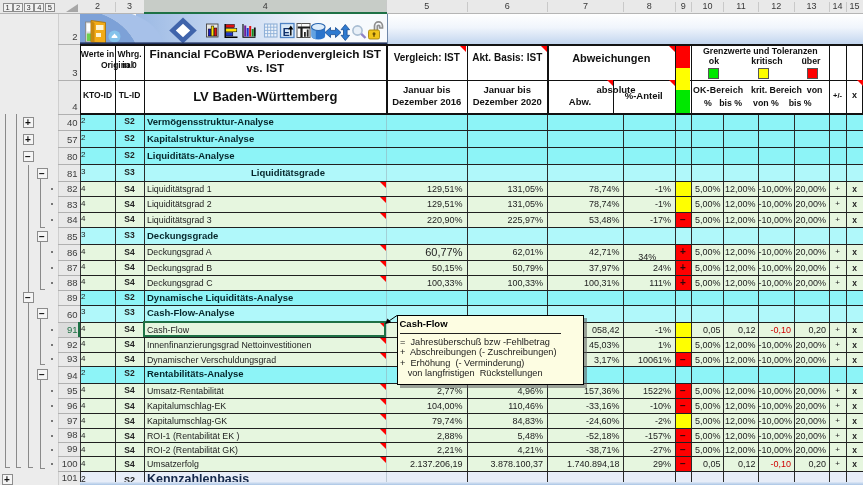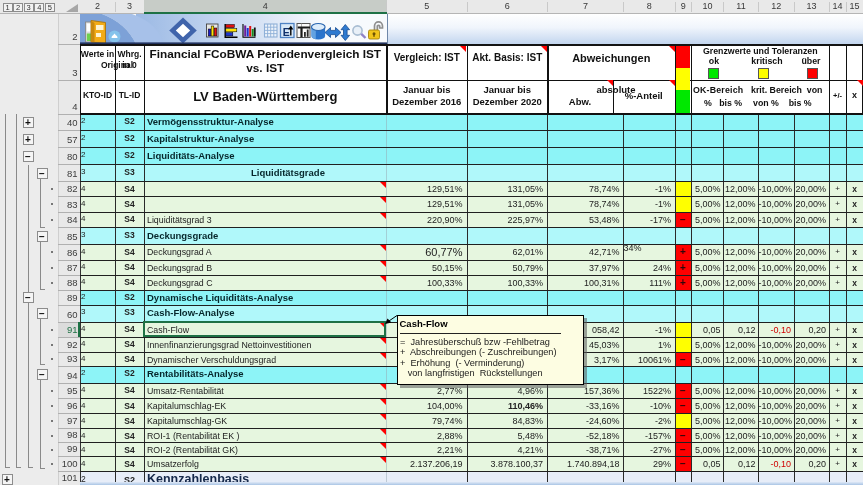--- a/index.html
+++ b/index.html
@@ -313,34 +313,36 @@
 <div style="position:absolute;left:115px;top:132.5px;width:29px;height:11px;font-size:8.5px;font-weight:700;text-align:center;color:#222;line-height:11px;white-space:nowrap;">S2</div>
 <div style="position:absolute;left:147px;top:132.5px;width:242px;height:12px;font-size:9.5px;font-weight:700;text-align:left;color:#06262b;line-height:12px;white-space:nowrap;">Kapitalstruktur-Analyse</div>
 <div style="position:absolute;left:81px;top:148.5px;width:30px;height:11px;font-size:8px;font-weight:400;text-align:left;color:#222;line-height:11px;white-space:nowrap;">2</div>
 <div style="position:absolute;left:115px;top:149.5px;width:29px;height:11px;font-size:8.5px;font-weight:700;text-align:center;color:#222;line-height:11px;white-space:nowrap;">S2</div>
 <div style="position:absolute;left:147px;top:149.5px;width:242px;height:12px;font-size:9.5px;font-weight:700;text-align:left;color:#06262b;line-height:12px;white-space:nowrap;">Liquiditäts-Analyse</div>
 <div style="position:absolute;left:81px;top:165.5px;width:30px;height:11px;font-size:8px;font-weight:400;text-align:left;color:#222;line-height:11px;white-space:nowrap;">3</div>
 <div style="position:absolute;left:115px;top:166.5px;width:29px;height:11px;font-size:8.5px;font-weight:700;text-align:center;color:#222;line-height:11px;white-space:nowrap;">S3</div>
 <div style="position:absolute;left:147px;top:166.5px;width:242px;height:12px;font-size:9.5px;font-weight:700;text-align:center;color:#06262b;line-height:12px;white-space:nowrap;margin-left:20px;">Liquiditätsgrade</div>
 <div style="position:absolute;left:81px;top:182.5px;width:30px;height:11px;font-size:8px;font-weight:400;text-align:left;color:#222;line-height:11px;white-space:nowrap;">4</div>
 <div style="position:absolute;left:115px;top:183.5px;width:29px;height:11px;font-size:8.5px;font-weight:700;text-align:center;color:#222;line-height:11px;white-space:nowrap;">S4</div>
+<div style="position:absolute;left:147px;top:183px;width:236px;height:12px;font-size:8.8px;font-weight:400;text-align:left;color:#222;line-height:12px;white-space:nowrap;">Liquiditätsgrad 1</div>
 <div style="position:absolute;left:380px;top:182px;width:0;height:0;border-left:6px solid transparent;border-top:6px solid #f00;"></div>
 <div style="position:absolute;left:386.5px;top:183px;width:76px;height:12px;font-size:9px;font-weight:400;text-align:right;color:#222;line-height:12px;white-space:nowrap;">129,51%</div>
 <div style="position:absolute;left:467px;top:183px;width:76px;height:12px;font-size:9px;font-weight:400;text-align:right;color:#222;line-height:12px;white-space:nowrap;">131,05%</div>
 <div style="position:absolute;left:547.5px;top:183px;width:72px;height:12px;font-size:9px;font-weight:400;text-align:right;color:#222;line-height:12px;white-space:nowrap;">78,74%</div>
 <div style="position:absolute;left:623.5px;top:183px;width:47.5px;height:12px;font-size:9px;font-weight:400;text-align:right;color:#222;line-height:12px;white-space:nowrap;">-1%</div>
 <div style="position:absolute;left:675.5px;top:182px;width:15px;height:14px;background:#ffff00;"></div>
 <div style="position:absolute;left:691.5px;top:183px;width:29px;height:12px;font-size:9px;font-weight:400;text-align:right;color:#222;line-height:12px;white-space:nowrap;">5,00%</div>
 <div style="position:absolute;left:723.5px;top:183px;width:32px;height:12px;font-size:9px;font-weight:400;text-align:right;color:#222;line-height:12px;white-space:nowrap;">12,00%</div>
 <div style="position:absolute;left:758.5px;top:183px;width:32.5px;height:12px;font-size:9px;font-weight:400;text-align:right;color:#222;line-height:12px;white-space:nowrap;">-10,00%</div>
 <div style="position:absolute;left:794px;top:183px;width:32px;height:12px;font-size:9px;font-weight:400;text-align:right;color:#222;line-height:12px;white-space:nowrap;">20,00%</div>
 <div style="position:absolute;left:829px;top:183px;width:17px;height:12px;font-size:8px;font-weight:400;text-align:center;color:#222;line-height:12px;white-space:nowrap;">+</div>
 <div style="position:absolute;left:846px;top:183px;width:17px;height:12px;font-size:8.5px;font-weight:700;text-align:center;color:#222;line-height:12px;white-space:nowrap;">x</div>
 <div style="position:absolute;left:81px;top:197.5px;width:30px;height:11px;font-size:8px;font-weight:400;text-align:left;color:#222;line-height:11px;white-space:nowrap;">4</div>
 <div style="position:absolute;left:115px;top:198.5px;width:29px;height:11px;font-size:8.5px;font-weight:700;text-align:center;color:#222;line-height:11px;white-space:nowrap;">S4</div>
+<div style="position:absolute;left:147px;top:198px;width:236px;height:12px;font-size:8.8px;font-weight:400;text-align:left;color:#222;line-height:12px;white-space:nowrap;">Liquiditätsgrad 2</div>
 <div style="position:absolute;left:380px;top:197px;width:0;height:0;border-left:6px solid transparent;border-top:6px solid #f00;"></div>
 <div style="position:absolute;left:386.5px;top:198px;width:76px;height:12px;font-size:9px;font-weight:400;text-align:right;color:#222;line-height:12px;white-space:nowrap;">129,51%</div>
 <div style="position:absolute;left:467px;top:198px;width:76px;height:12px;font-size:9px;font-weight:400;text-align:right;color:#222;line-height:12px;white-space:nowrap;">131,05%</div>
 <div style="position:absolute;left:547.5px;top:198px;width:72px;height:12px;font-size:9px;font-weight:400;text-align:right;color:#222;line-height:12px;white-space:nowrap;">78,74%</div>
 <div style="position:absolute;left:623.5px;top:198px;width:47.5px;height:12px;font-size:9px;font-weight:400;text-align:right;color:#222;line-height:12px;white-space:nowrap;">-1%</div>
 <div style="position:absolute;left:675.5px;top:197px;width:15px;height:14.5px;background:#ffff00;"></div>
 <div style="position:absolute;left:691.5px;top:198px;width:29px;height:12px;font-size:9px;font-weight:400;text-align:right;color:#222;line-height:12px;white-space:nowrap;">5,00%</div>
 <div style="position:absolute;left:723.5px;top:198px;width:32px;height:12px;font-size:9px;font-weight:400;text-align:right;color:#222;line-height:12px;white-space:nowrap;">12,00%</div>
 <div style="position:absolute;left:758.5px;top:198px;width:32.5px;height:12px;font-size:9px;font-weight:400;text-align:right;color:#222;line-height:12px;white-space:nowrap;">-10,00%</div>
 <div style="position:absolute;left:794px;top:198px;width:32px;height:12px;font-size:9px;font-weight:400;text-align:right;color:#222;line-height:12px;white-space:nowrap;">20,00%</div>
@@ -365,21 +367,21 @@
 <div style="position:absolute;left:81px;top:228.5px;width:30px;height:11px;font-size:8px;font-weight:400;text-align:left;color:#222;line-height:11px;white-space:nowrap;">3</div>
 <div style="position:absolute;left:115px;top:229.5px;width:29px;height:11px;font-size:8.5px;font-weight:700;text-align:center;color:#222;line-height:11px;white-space:nowrap;">S3</div>
 <div style="position:absolute;left:147px;top:229.5px;width:242px;height:12px;font-size:9.5px;font-weight:700;text-align:left;color:#06262b;line-height:12px;white-space:nowrap;">Deckungsgrade</div>
 <div style="position:absolute;left:81px;top:245.5px;width:30px;height:11px;font-size:8px;font-weight:400;text-align:left;color:#222;line-height:11px;white-space:nowrap;">4</div>
 <div style="position:absolute;left:115px;top:246.5px;width:29px;height:11px;font-size:8.5px;font-weight:700;text-align:center;color:#222;line-height:11px;white-space:nowrap;">S4</div>
 <div style="position:absolute;left:147px;top:246px;width:236px;height:12px;font-size:8.8px;font-weight:400;text-align:left;color:#222;line-height:12px;white-space:nowrap;">Deckungsgrad A</div>
 <div style="position:absolute;left:380px;top:245px;width:0;height:0;border-left:6px solid transparent;border-top:6px solid #f00;"></div>
 <div style="position:absolute;left:386.5px;top:246px;width:76px;height:12px;font-size:11px;font-weight:400;text-align:right;color:#222;line-height:12px;white-space:nowrap;">60,77%</div>
 <div style="position:absolute;left:467px;top:246px;width:76px;height:12px;font-size:9px;font-weight:400;text-align:right;color:#222;line-height:12px;white-space:nowrap;">62,01%</div>
 <div style="position:absolute;left:547.5px;top:246px;width:72px;height:12px;font-size:9px;font-weight:400;text-align:right;color:#222;line-height:12px;white-space:nowrap;">42,71%</div>
-<div style="position:absolute;left:623.5px;top:242px;width:47.5px;height:12px;font-size:9px;font-weight:400;text-align:left;color:#222;line-height:12px;white-space:nowrap;">34%</div>
+<div style="position:absolute;left:623.5px;top:251px;width:47.5px;height:12px;font-size:9px;font-weight:400;text-align:center;color:#222;line-height:12px;white-space:nowrap;">34%</div>
 <div style="position:absolute;left:675.5px;top:245px;width:15px;height:14.5px;background:#fe0000;"></div>
 <div style="position:absolute;left:675.5px;top:245px;width:15px;height:14.5px;font-size:10px;font-weight:700;text-align:center;color:#30070b;line-height:14.5px;white-space:nowrap;">+</div>
 <div style="position:absolute;left:691.5px;top:246px;width:29px;height:12px;font-size:9px;font-weight:400;text-align:right;color:#222;line-height:12px;white-space:nowrap;">5,00%</div>
 <div style="position:absolute;left:723.5px;top:246px;width:32px;height:12px;font-size:9px;font-weight:400;text-align:right;color:#222;line-height:12px;white-space:nowrap;">12,00%</div>
 <div style="position:absolute;left:758.5px;top:246px;width:32.5px;height:12px;font-size:9px;font-weight:400;text-align:right;color:#222;line-height:12px;white-space:nowrap;">-10,00%</div>
 <div style="position:absolute;left:794px;top:246px;width:32px;height:12px;font-size:9px;font-weight:400;text-align:right;color:#222;line-height:12px;white-space:nowrap;">20,00%</div>
 <div style="position:absolute;left:829px;top:246px;width:17px;height:12px;font-size:8px;font-weight:400;text-align:center;color:#222;line-height:12px;white-space:nowrap;">+</div>
 <div style="position:absolute;left:846px;top:246px;width:17px;height:12px;font-size:8.5px;font-weight:700;text-align:center;color:#222;line-height:12px;white-space:nowrap;">x</div>
 <div style="position:absolute;left:81px;top:261px;width:30px;height:11px;font-size:8px;font-weight:400;text-align:left;color:#222;line-height:11px;white-space:nowrap;">4</div>
 <div style="position:absolute;left:115px;top:262px;width:29px;height:11px;font-size:8.5px;font-weight:700;text-align:center;color:#222;line-height:11px;white-space:nowrap;">S4</div>
@@ -482,21 +484,21 @@
 <div style="position:absolute;left:723.5px;top:384.5px;width:32px;height:12px;font-size:9px;font-weight:400;text-align:right;color:#222;line-height:12px;white-space:nowrap;">12,00%</div>
 <div style="position:absolute;left:758.5px;top:384.5px;width:32.5px;height:12px;font-size:9px;font-weight:400;text-align:right;color:#222;line-height:12px;white-space:nowrap;">-10,00%</div>
 <div style="position:absolute;left:794px;top:384.5px;width:32px;height:12px;font-size:9px;font-weight:400;text-align:right;color:#222;line-height:12px;white-space:nowrap;">20,00%</div>
 <div style="position:absolute;left:829px;top:384.5px;width:17px;height:12px;font-size:8px;font-weight:400;text-align:center;color:#222;line-height:12px;white-space:nowrap;">+</div>
 <div style="position:absolute;left:846px;top:384.5px;width:17px;height:12px;font-size:8.5px;font-weight:700;text-align:center;color:#222;line-height:12px;white-space:nowrap;">x</div>
 <div style="position:absolute;left:81px;top:399.5px;width:30px;height:11px;font-size:8px;font-weight:400;text-align:left;color:#222;line-height:11px;white-space:nowrap;">4</div>
 <div style="position:absolute;left:115px;top:400.5px;width:29px;height:11px;font-size:8.5px;font-weight:700;text-align:center;color:#222;line-height:11px;white-space:nowrap;">S4</div>
 <div style="position:absolute;left:147px;top:400px;width:236px;height:12px;font-size:8.8px;font-weight:400;text-align:left;color:#222;line-height:12px;white-space:nowrap;">Kapitalumschlag-EK</div>
 <div style="position:absolute;left:380px;top:399px;width:0;height:0;border-left:6px solid transparent;border-top:6px solid #f00;"></div>
 <div style="position:absolute;left:386.5px;top:400px;width:76px;height:12px;font-size:9px;font-weight:400;text-align:right;color:#222;line-height:12px;white-space:nowrap;">104,00%</div>
-<div style="position:absolute;left:467px;top:400px;width:76px;height:12px;font-size:9px;font-weight:700;text-align:right;color:#222;line-height:12px;white-space:nowrap;">110,46%</div>
+<div style="position:absolute;left:467px;top:400px;width:76px;height:12px;font-size:9px;font-weight:400;text-align:right;color:#222;line-height:12px;white-space:nowrap;">110,46%</div>
 <div style="position:absolute;left:547.5px;top:400px;width:72px;height:12px;font-size:9px;font-weight:400;text-align:right;color:#222;line-height:12px;white-space:nowrap;">-33,16%</div>
 <div style="position:absolute;left:623.5px;top:400px;width:47.5px;height:12px;font-size:9px;font-weight:400;text-align:right;color:#222;line-height:12px;white-space:nowrap;">-10%</div>
 <div style="position:absolute;left:675.5px;top:399px;width:15px;height:14px;background:#fe0000;"></div>
 <div style="position:absolute;left:675.5px;top:399px;width:15px;height:14px;font-size:10px;font-weight:700;text-align:center;color:#30070b;line-height:14px;white-space:nowrap;">−</div>
 <div style="position:absolute;left:691.5px;top:400px;width:29px;height:12px;font-size:9px;font-weight:400;text-align:right;color:#222;line-height:12px;white-space:nowrap;">5,00%</div>
 <div style="position:absolute;left:723.5px;top:400px;width:32px;height:12px;font-size:9px;font-weight:400;text-align:right;color:#222;line-height:12px;white-space:nowrap;">12,00%</div>
 <div style="position:absolute;left:758.5px;top:400px;width:32.5px;height:12px;font-size:9px;font-weight:400;text-align:right;color:#222;line-height:12px;white-space:nowrap;">-10,00%</div>
 <div style="position:absolute;left:794px;top:400px;width:32px;height:12px;font-size:9px;font-weight:400;text-align:right;color:#222;line-height:12px;white-space:nowrap;">20,00%</div>
 <div style="position:absolute;left:829px;top:400px;width:17px;height:12px;font-size:8px;font-weight:400;text-align:center;color:#222;line-height:12px;white-space:nowrap;">+</div>
 <div style="position:absolute;left:846px;top:400px;width:17px;height:12px;font-size:8.5px;font-weight:700;text-align:center;color:#222;line-height:12px;white-space:nowrap;">x</div>

